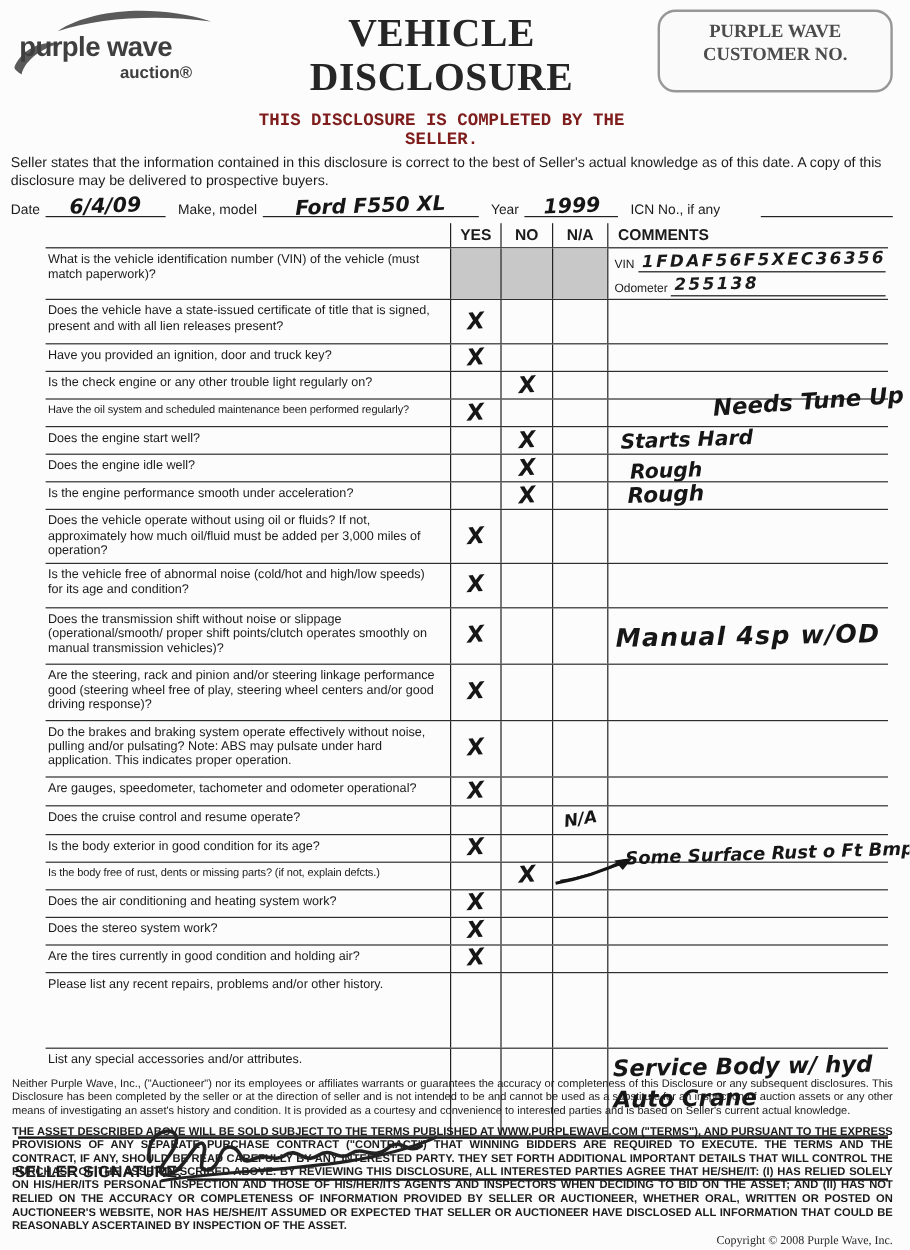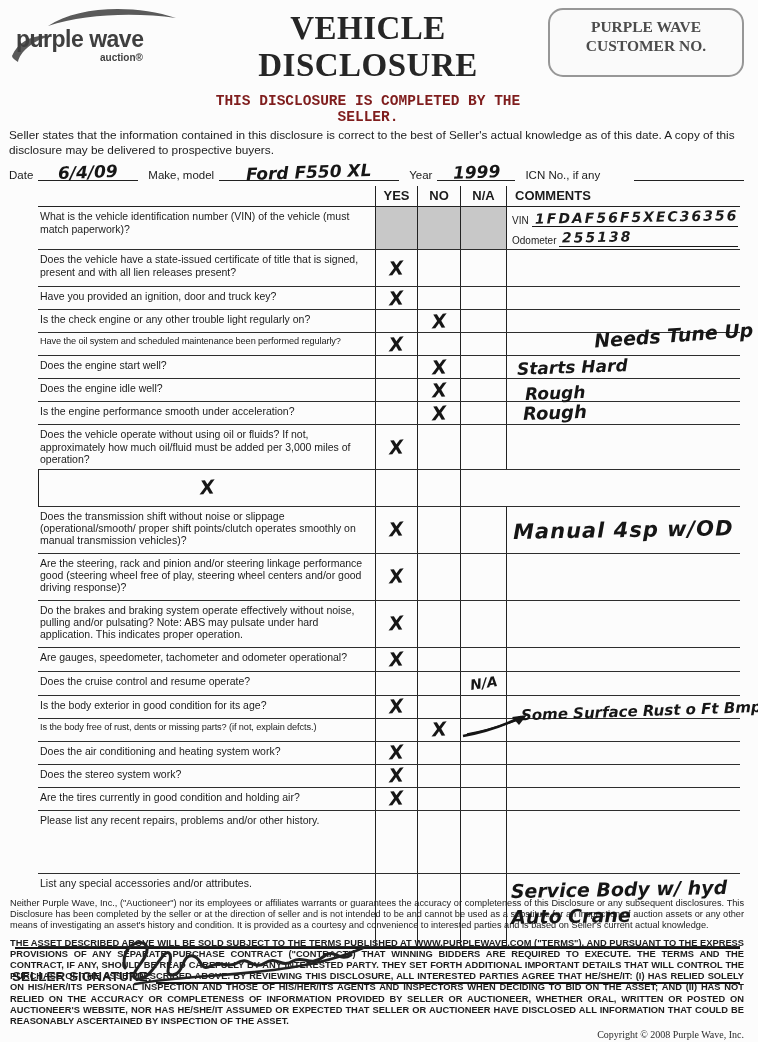--- a/index.html
+++ b/index.html
@@ -3,21 +3,21 @@
 <meta charset="utf-8">
 <style>
   html,body{margin:0;padding:0;background:#fbfbfb;}
   .page{position:relative;width:758px;height:1042px;background:#fcfcfc;overflow:hidden;
         font-family:"Liberation Sans",sans-serif;color:#1b1b1b;}
 
   
   .header{display:flex;padding:6px 14px 0 8px;}
   .logo{position:relative;width:180px;height:72px;flex:none;}
   .logo-text{position:absolute;top:20px;left:8px;font-size:23px;font-weight:bold;color:#3f3f3f;letter-spacing:-0.5px;}
-  .logo-sub{position:absolute;top:46px;left:92px;font-size:10px;font-weight:bold;color:#3f3f3f;}
+  .logo-sub{position:absolute;top:46px;left:92px;font-size:14px;font-weight:bold;color:#3f3f3f;}
   .logo svg{position:absolute;top:0;left:0;}
   .title-block{flex:1;text-align:center;padding-top:4px;}
   .title{font-family:"Liberation Serif",serif;font-weight:bold;font-size:33px;color:#262626;letter-spacing:0.5px;}
   .subtitle{font-family:Liberation Mono, monospace;font-weight:bold;font-size:14.5px;color:#7f1d1d;margin-top:9px;}
   .customer-box{flex:none;width:192px;height:58px;border:2px solid #979797;border-radius:15px;
         background:#fafafa;text-align:center;font-family:"Liberation Serif",serif;font-weight:bold;
         color:#4c4c4c;font-size:15.5px;line-height:1.25;padding-top:7px;margin-top:2px;}
 
   
   .intro{font-size:11.8px;line-height:1.28;padding:3px 12px 0 9px;}
@@ -229,20 +229,21 @@
         <div class="trow r8">
           <div class="cq">Does the vehicle operate without using oil or fluids?  If not, approximately how much oil/fluid must be added per 3,000 miles of operation?</div>
           <div class="cy">
             <span class="mark">X</span>
           </div>
           <div class="cn"></div>
           <div class="cna"></div>
           <div class="cc"></div>
         </div>
         <div class="trow r9">
+          <div class="cq">Is the vehicle free of abnormal noise (cold/hot and high/low speeds) for its age and condition?</div>
           <div class="cy">
             <span class="mark">X</span>
           </div>
           <div class="cn"></div>
           <div class="cna"></div>
           <div class="cc"></div>
         </div>
         <div class="trow r10">
           <div class="cq">Does the transmission shift without noise or slippage (operational/smooth/ proper shift points/clutch operates smoothly on manual transmission vehicles)?</div>
           <div class="cy">

